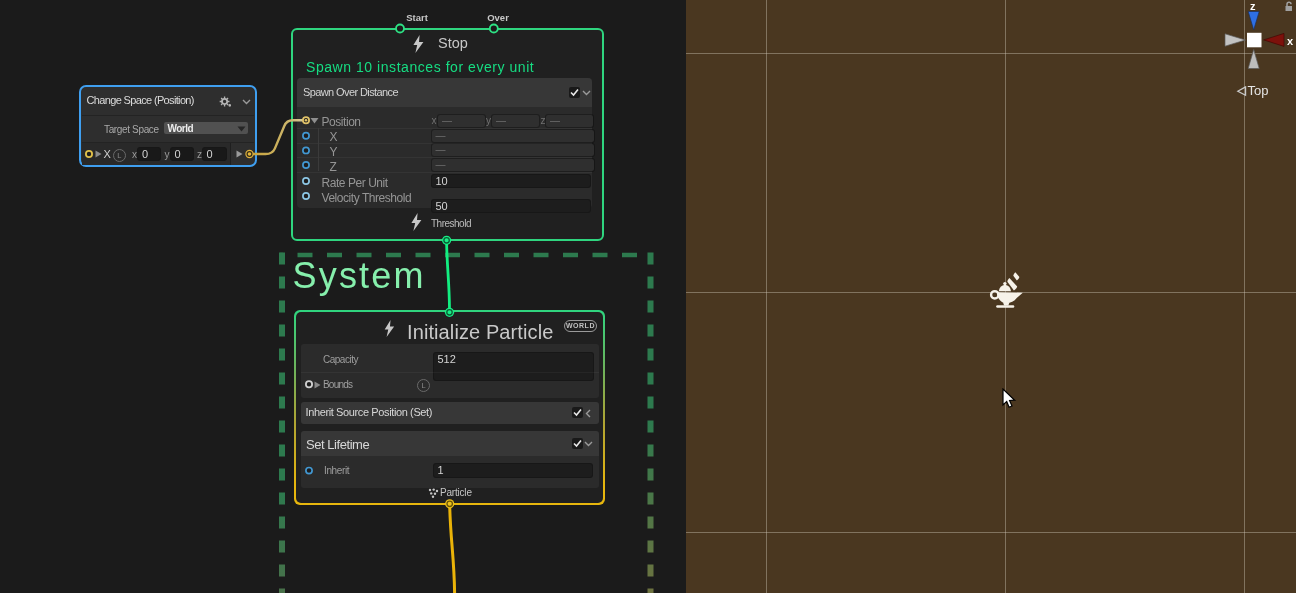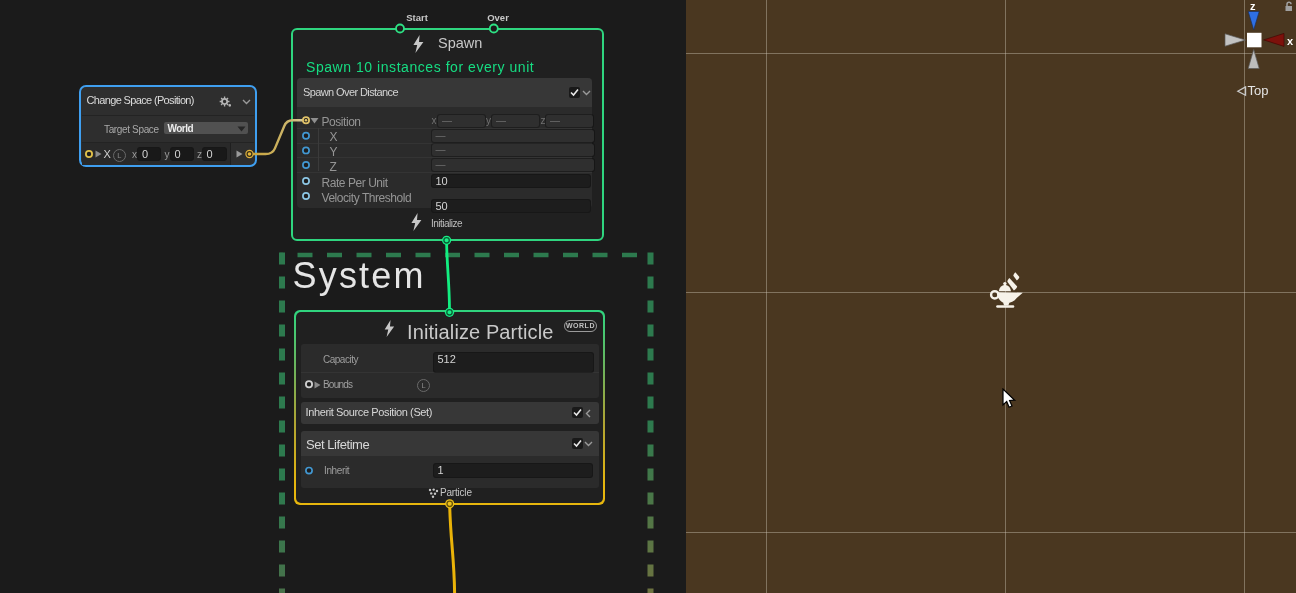--- a/index.html
+++ b/index.html
@@ -14,21 +14,21 @@
   .ghostbox{position:absolute;background:#2f2f2f;border-radius:2px;box-shadow:0 0 0 1px rgba(0,0,0,0.3);}
   .dash-t{color:#6f6f6f;font-size:10px;line-height:12px;padding-left:4px;letter-spacing:-1px;}
   .chk{position:absolute;width:11px;height:11px;background:#191919;border-radius:2px;}
   .sep{position:absolute;background:rgba(255,255,255,0.045);height:1px;}
 </style>
 </head>
 <body>
 
 <div class="abs" id="graph" style="left:0;top:0;width:686px;height:593px;background:#1b1b1b;"></div>
 
-<div class="abs" style="left:292.5px;top:255px;font-size:36px;color:#e5e5e5;letter-spacing:2.2px;">System</div>
+<div class="abs" style="left:292.5px;top:255px;font-size:36px;color:#86efac;letter-spacing:2.2px;">System</div>
 <svg class="abs" style="left:0;top:0;" width="686" height="593">
   <defs>
     <linearGradient id="sysgrad" x1="0" y1="250" x2="0" y2="593" gradientUnits="userSpaceOnUse">
       <stop offset="0" stop-color="#2d7a4e"></stop>
       <stop offset="0.5" stop-color="#2d7a4e"></stop>
       <stop offset="1" stop-color="#6e7340"></stop>
     </linearGradient>
     <linearGradient id="sysgradL" x1="0" y1="250" x2="0" y2="593" gradientUnits="userSpaceOnUse">
       <stop offset="0" stop-color="#2d7a4e"></stop>
       <stop offset="0.7" stop-color="#2d7a4e"></stop>
@@ -39,21 +39,21 @@
   <line x1="282" y1="252.5" x2="282" y2="593" stroke="url(#sysgradL)" stroke-width="6" stroke-dasharray="12 12"></line>
   <line x1="650.5" y1="252.5" x2="650.5" y2="593" stroke="url(#sysgrad)" stroke-width="6" stroke-dasharray="12 12"></line>
 </svg>
 
 <div class="abs" style="left:290.5px;top:27.5px;width:309.5px;height:209px;border:2px solid #2fd57f;border-radius:6px;background:#202020;"></div>
 <div class="abs" style="left:403px;top:11.5px;width:28px;text-align:center;font-size:9.5px;font-weight:bold;color:#c8c8c8;">Start</div>
 <div class="abs" style="left:484px;top:11.5px;width:28px;text-align:center;font-size:9.5px;font-weight:bold;color:#c8c8c8;">Over</div>
 <svg class="abs" style="left:412px;top:35px;" width="13" height="18" viewBox="0 0 13 18">
   <path d="M7.6 0 L1.4 10.1 H5.2 L3.4 18 L11.4 6.9 H7.0 Z" fill="#c8c8c8"></path>
 </svg>
-<div class="abs" style="left:438px;top:35px;font-size:14.5px;color:#c8c8c8;">Spawn</div>
+<div class="abs" style="left:438px;top:35px;font-size:14.5px;color:#c8c8c8;">Stop</div>
 <div class="abs" style="left:306px;top:59px;font-size:14px;letter-spacing:0.55px;color:#16dc82;">Spawn 10 instances for every unit</div>
 
 <div class="abs" style="left:297px;top:77.5px;width:295px;height:130px;background:#2b2b2b;border-radius:4px;"></div>
 <div class="abs" style="left:297px;top:77.5px;width:295px;height:29.5px;background:#373737;border-radius:4px 4px 0 0;"></div>
 <div class="abs" style="left:303px;top:85.5px;font-size:11px;letter-spacing:-0.6px;color:#d4d4d4;">Spawn Over Distance</div>
 <div class="chk" style="left:568.5px;top:87px;"></div>
 <svg class="abs" style="left:569.5px;top:88px;" width="9" height="9" viewBox="0 0 9 9">
     <path d="M1 4.5 L3.5 7 L8 1.5" stroke="#e8e8e8" stroke-width="1.6" fill="none"></path>
   </svg>
 <svg class="abs" style="left:582px;top:89.5px;" width="9" height="6">
@@ -84,21 +84,21 @@
 <div class="ghostbox dash-t" style="left:546px;top:114.5px;width:43px;height:12px;">—</div>
 <div class="ghostbox dash-t" style="left:431.5px;top:129.8px;width:158px;height:12px;">—</div>
 <div class="ghostbox dash-t" style="left:431.5px;top:144.4px;width:158px;height:12px;">—</div>
 <div class="ghostbox dash-t" style="left:431.5px;top:159px;width:158px;height:12px;">—</div>
 <div class="inp" style="left:431.5px;top:175px;width:154.5px;height:12px;">10</div>
 <div class="inp" style="left:431.5px;top:200px;width:154.5px;height:12px;">50</div>
 
 <svg class="abs" style="left:410px;top:213px;" width="13" height="18" viewBox="0 0 13 18">
   <path d="M7.6 0 L1.4 10.1 H5.2 L3.4 18 L11.4 6.9 H7.0 Z" fill="#c8c8c8"></path>
 </svg>
-<div class="abs" style="left:431px;top:218px;font-size:10px;letter-spacing:-0.5px;color:#bdbdbd;">Initialize</div>
+<div class="abs" style="left:431px;top:218px;font-size:10px;letter-spacing:-0.5px;color:#bdbdbd;">Threshold</div>
 
 <div class="abs" style="left:79px;top:85px;width:174px;height:78px;border:2px solid #3f9ff0;border-radius:7px;background:#2e2e2e;"></div>
 <div class="abs" style="left:86.5px;top:94px;font-size:11px;letter-spacing:-0.65px;color:#dcdcdc;">Change Space (Position)</div>
 <svg class="abs" style="left:218.5px;top:96px;" width="12.5" height="11" viewBox="0 0 28 24">
   <g fill="#b4b4b4">
     <path d="M11 1 h3 v3.2 a6 6 0 0 1 2.9 1.2 l2.3-2.3 2.1 2.1 -2.3 2.3 a6 6 0 0 1 1.2 2.9 H23.5 v3 h-3.3 a6 6 0 0 1 -1.2 2.9 l2.3 2.3 -2.1 2.1 -2.3-2.3 a6 6 0 0 1 -2.9 1.2 V23 h-3 v-3.4 a6 6 0 0 1 -2.9-1.2 l-2.3 2.3 -2.1-2.1 2.3-2.3 a6 6 0 0 1 -1.2-2.9 H1.5 v-3 h3.3 a6 6 0 0 1 1.2-2.9 L3.7 5.2 5.8 3.1 8.1 5.4 a6 6 0 0 1 2.9-1.2 Z M12.5 8.2 a3.8 3.8 0 1 0 0 7.6 a3.8 3.8 0 1 0 0-7.6 Z" fill-rule="evenodd"></path>
     <circle cx="24" cy="20.5" r="3"></circle>
   </g>
 </svg>
 <svg class="abs" style="left:242px;top:99px;" width="9" height="6">
@@ -132,21 +132,21 @@
 <div class="abs" style="left:293.5px;top:310px;width:311px;height:194.5px;border-radius:6px;background:linear-gradient(#2fd57f,#6db35c 30%,#b0a433 58%,#e7b60d 90%);"></div>
 <div class="abs" style="left:295.5px;top:312px;width:307px;height:190.5px;border-radius:5px;background:#202020;"></div>
 <svg class="abs" style="left:383px;top:319.5px;" width="13" height="17" viewBox="0 0 13 18">
   <path d="M7.6 0 L1.4 10.1 H5.2 L3.4 18 L11.4 6.9 H7.0 Z" fill="#c8c8c8"></path>
 </svg>
 <div class="abs" style="left:407px;top:320.5px;font-size:20px;letter-spacing:0.1px;color:#c9c9c9;">Initialize Particle</div>
 <div class="abs" style="left:564px;top:320.2px;width:31px;height:9.5px;border:1px solid #9a9a9a;border-radius:6px;color:#c2c2c2;font-size:7px;font-weight:bold;letter-spacing:0.5px;text-align:center;line-height:10px;">WORLD</div>
 
 <div class="abs" style="left:300.5px;top:343.5px;width:298.5px;height:54px;background:#2b2b2b;border-radius:3px;"></div>
 <div class="abs" style="left:323px;top:354px;font-size:10px;letter-spacing:-0.5px;color:#9e9e9e;">Capacity</div>
-<div class="inp" style="left:433.5px;top:352.5px;width:155px;height:19px;">512</div>
+<div class="inp" style="left:433.5px;top:352.5px;width:155px;height:27px;">512</div>
 <div class="sep" style="left:300.5px;top:371.5px;width:298.5px;"></div>
 <svg class="abs" style="left:313.5px;top:381px;" width="7" height="8">
     <path d="M0.5 0.5 V7.5 L6.5 4 Z" fill="#8a8a8a"></path>
   </svg>
 <div class="abs" style="left:323px;top:378.8px;font-size:10px;letter-spacing:-0.8px;color:#9e9e9e;">Bounds</div>
 <div class="abs" style="left:417px;top:378.7px;width:11px;height:11px;border:1px solid #6a6a6a;border-radius:50%;color:#8a8a8a;font-size:7.5px;text-align:center;line-height:11px;">L</div>
 
 <div class="abs" style="left:300.5px;top:402px;width:298.5px;height:21.5px;background:#373737;border-radius:3px;"></div>
 <div class="abs" style="left:305.5px;top:406px;font-size:11px;letter-spacing:-0.38px;color:#d8d8d8;">Inherit Source Position (Set)</div>
 <div class="chk" style="left:571.5px;top:406.5px;"></div>

